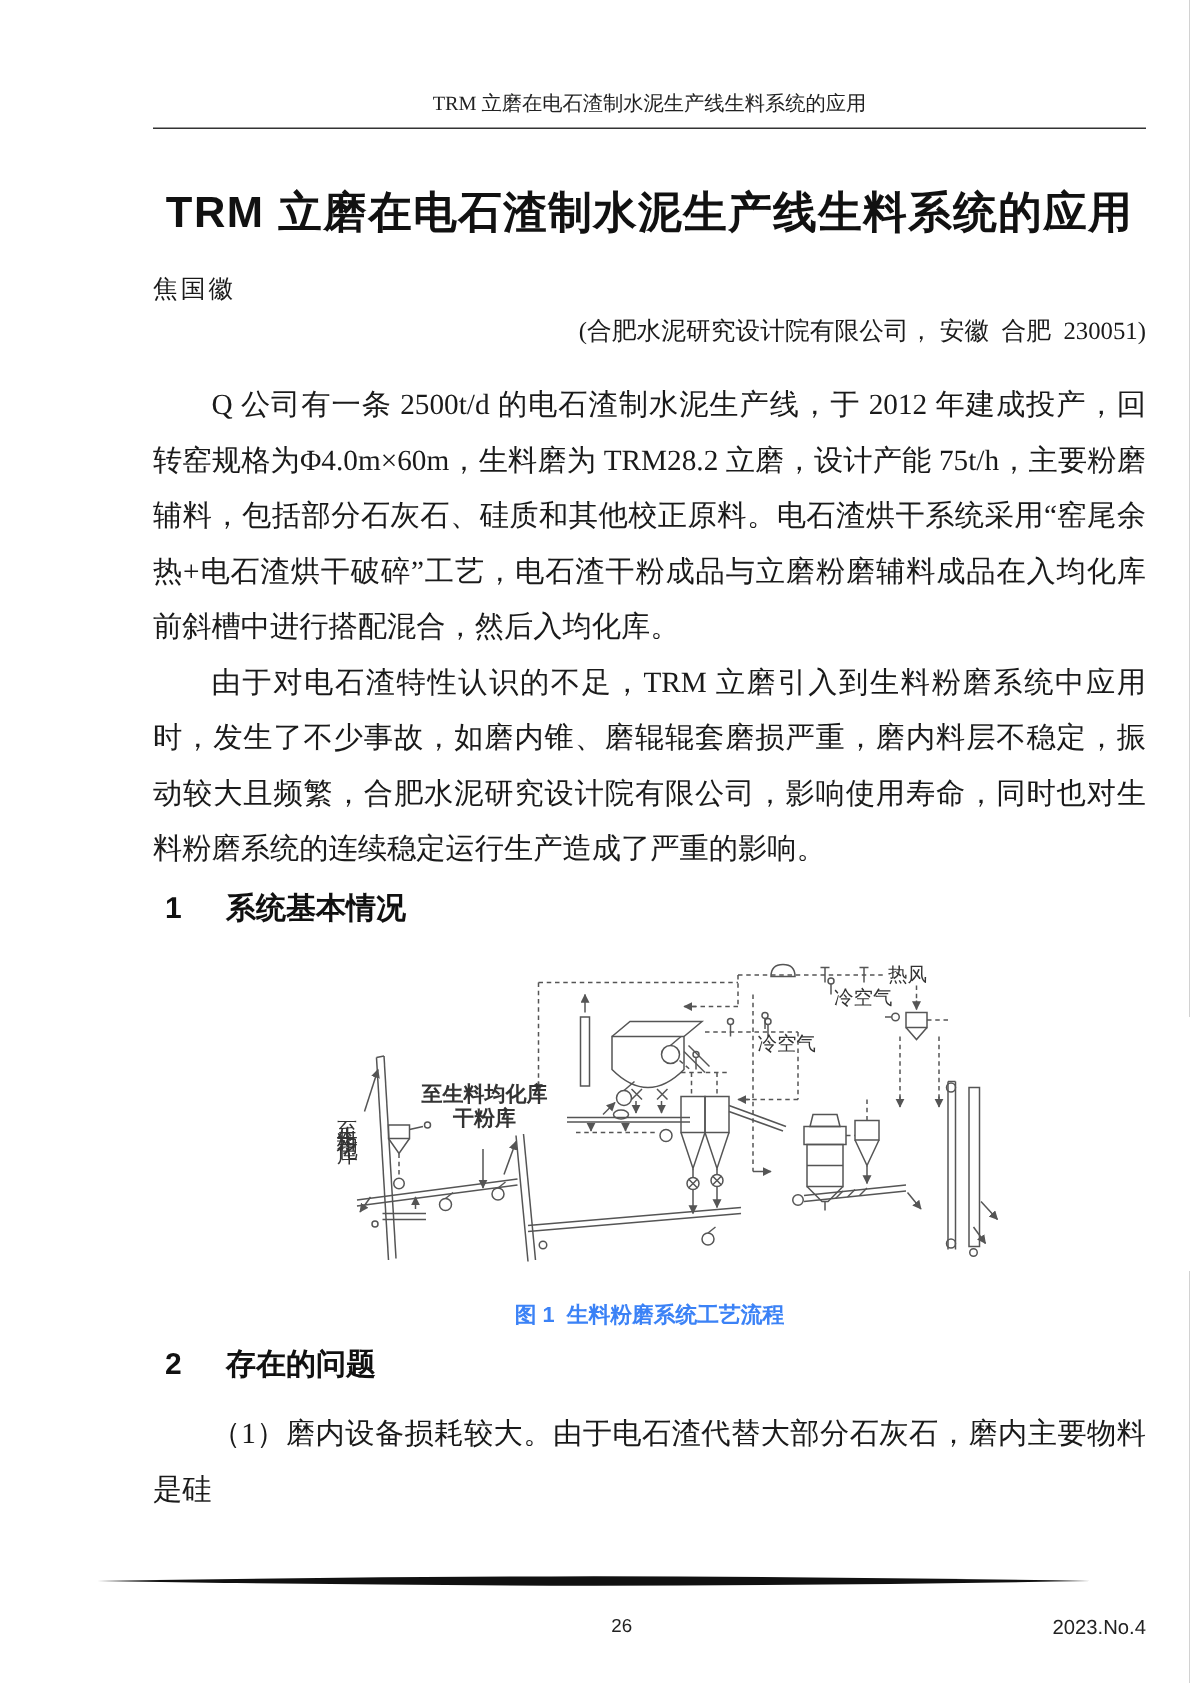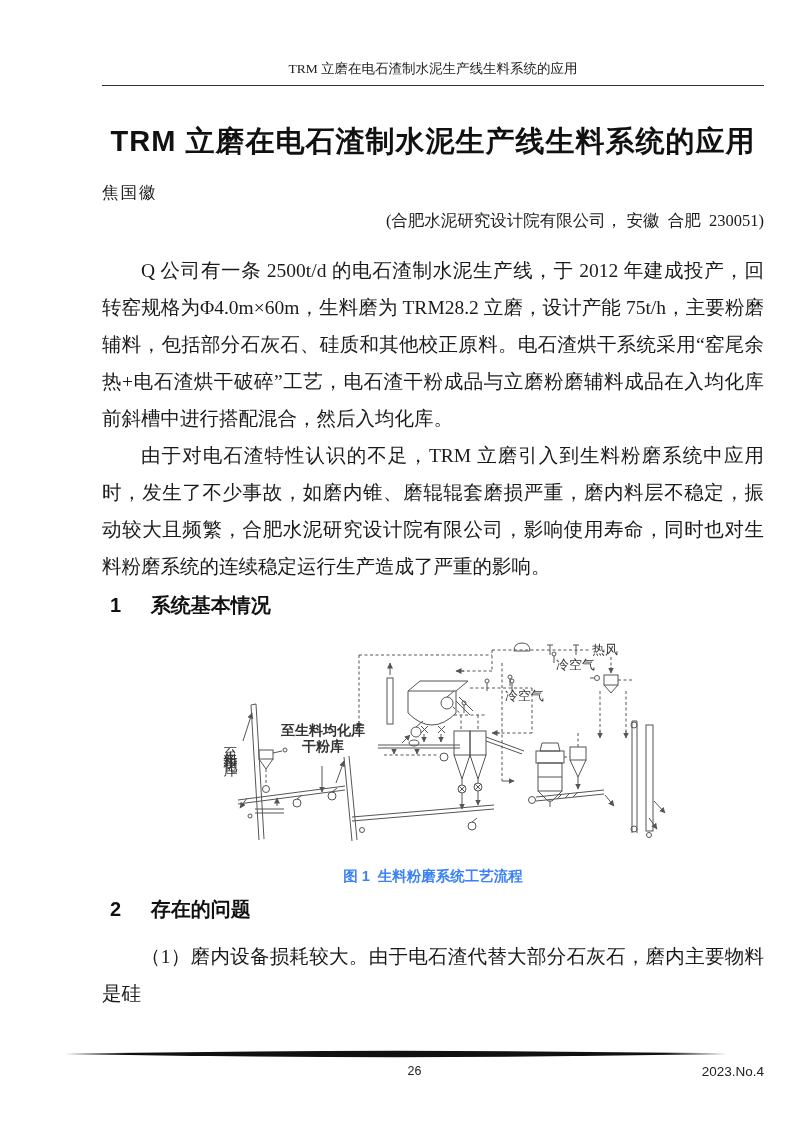--- a/index.html
+++ b/index.html
@@ -93,21 +93,21 @@
   .h2{margin-top:10px;}
   .p4{margin-top:15px;}
   .footer{
     position:absolute;
     left:65px;right:66px;
     top:1050px;
   }
   .footer-rule{display:block;}
   .footer-row{
     position:relative;
-    margin-top:6px;
+    margin-top:19px;
     font-family:"Liberation Sans","DejaVu Sans",sans-serif;
   }
   .page-number{
     text-align:center;
     font-size:12.5px;
     color:#222;
   }
   .issue-number{
     position:absolute;
     right:0;top:0;

